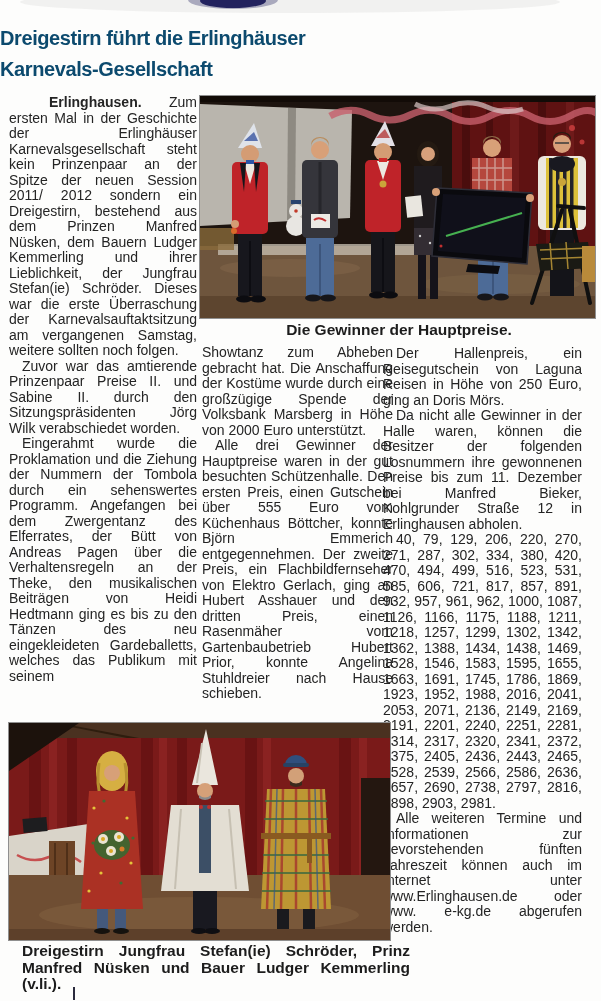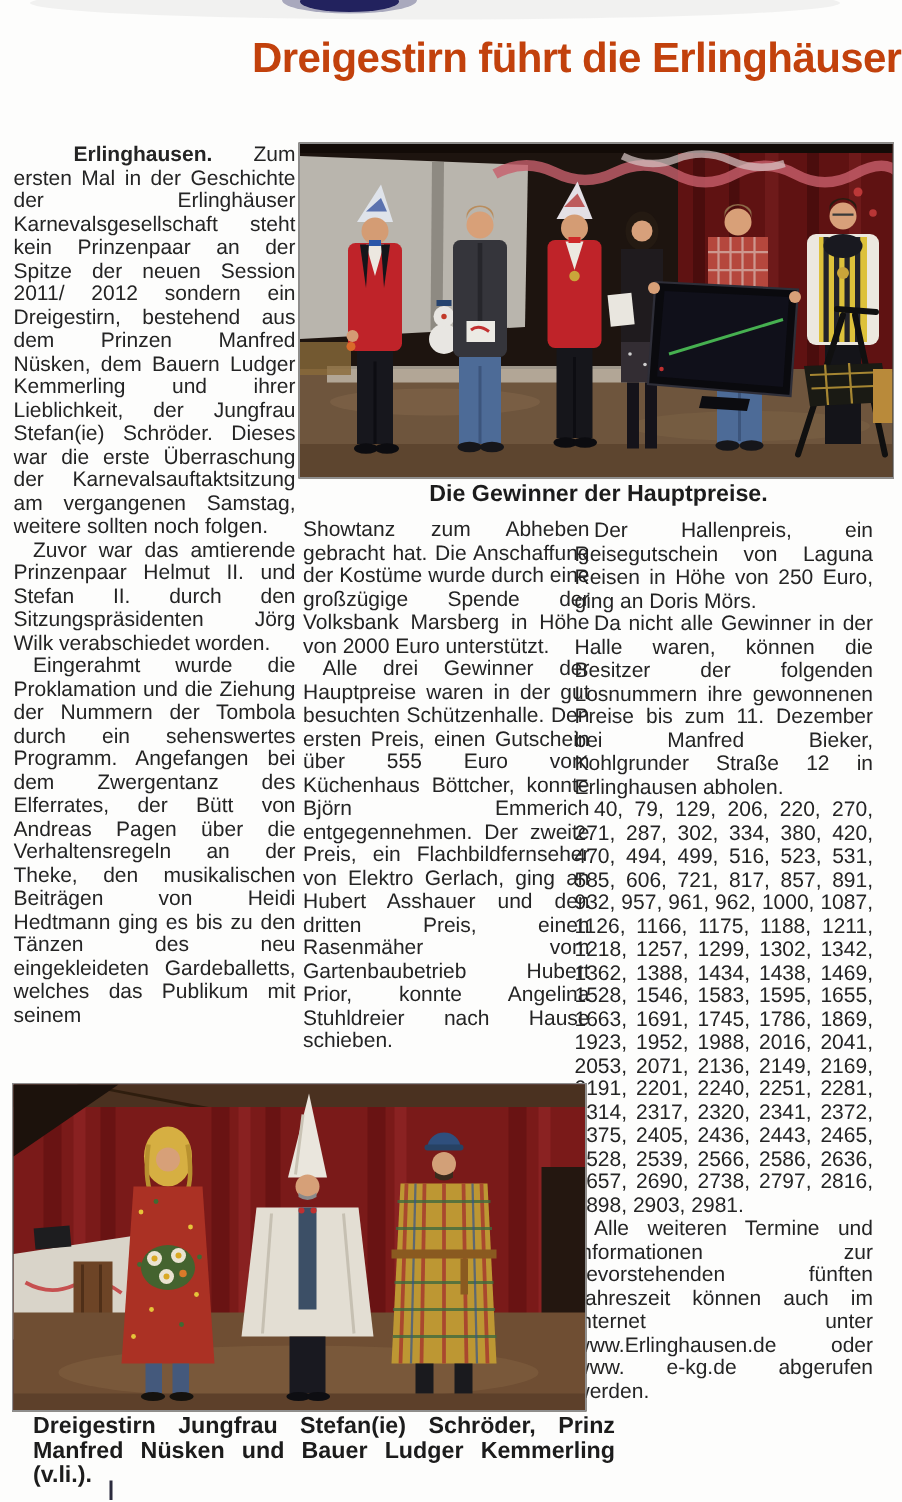--- a/index.html
+++ b/index.html
@@ -5,22 +5,22 @@
   html,body { margin:0; padding:0; }
   body {
     width:601px; height:1001px; position:relative; overflow:hidden;
     background:#fdfdfc;
     font-family:"Liberation Sans", sans-serif;
     color:#232323;
   }
   .top-smudge { position:absolute; left:0; top:0; width:601px; height:22px; }
   .headline {
     position:absolute; left:0; top:23px; width:601px;
-    text-align:right; font-weight:bold; font-size:28px; line-height:31px;
-    color:#c2410c; letter-spacing:-0.4px;
+    text-align:left; font-weight:bold; font-size:20px; line-height:31px;
+    color:#0c4a6e; letter-spacing:-0.4px;
   }
   .col {
     position:absolute; font-size:14px; line-height:15.5px;
     text-align:justify; color:#242424;
     hyphens:auto; -webkit-hyphens:auto;
   }
   .col p { margin:0; }
   .col p.ind { text-indent:13px; }
   .lead { font-weight:bold;padding-left:40px; }
   .col-left  { left:9px;   top:95px;  width:188px; height:628px; overflow:hidden; }
@@ -55,25 +55,26 @@
 <div class="top-smudge">
   <svg width="601" height="22" viewBox="0 0 601 22">
     <ellipse cx="290" cy="2" rx="270" ry="11" fill="#9a9a9a" opacity="0.12"></ellipse>
     <ellipse cx="233" cy="1" rx="33" ry="7" fill="#23235e"></ellipse>
     <ellipse cx="233" cy="0" rx="45" ry="9" fill="#23235e" opacity="0.35"></ellipse>
   </svg>
 </div>
 
 <div class="headline">
   <div>Dreigestirn führt die Erlinghäuser</div>
+  <div>Karnevals-Gesellschaft</div>
 </div>
 
 <div class="col col-left">
   <p><span class="lead">Erlinghausen.</span> <span>Zum ersten Mal in der Geschichte der Erlinghäuser Karnevalsgesellschaft steht kein Prinzenpaar an der Spitze der neuen Session 2011/ 2012 sondern ein Dreigestirn, bestehend aus dem Prinzen Manfred Nüsken, dem Bauern Ludger Kemmerling und ihrer Lieblichkeit, der Jungfrau Stefan(ie) Schröder. Dieses war die erste Überraschung der Karnevalsauftaktsitzung am vergangenen Samstag, weitere sollten noch folgen.</span></p>
-  <p class="ind">Zuvor war das amtierende Prinzenpaar Helmut II. und Stefan II. durch den Sitzungspräsidenten Jörg Wilk verabschiedet worden.</p>
+  <p class="ind">Zuvor war das amtierende Prinzenpaar Preise II. und Sabine II. durch den Sitzungspräsidenten Jörg Wilk verabschiedet worden.</p>
   <p class="ind">Eingerahmt wurde die Proklamation und die Ziehung der Nummern der Tombola durch ein sehenswertes Programm. Angefangen bei dem Zwergentanz des Elferrates, der Bütt von Andreas Pagen über die Verhaltensregeln an der Theke, den musikalischen Beiträgen von Heidi Hedtmann ging es bis zu den Tänzen des neu eingekleideten Gardeballetts, welches das Publikum mit seinem</p>
 </div>
 
 <div class="photo photo-top">
   <svg viewBox="0 0 395 222" preserveAspectRatio="none">
     <rect width="395" height="222" fill="#1d140f"></rect>
     <g>
       <polygon points="0,8 152,14 150,122 0,130" fill="#b9b5ad"></polygon>
       <polygon points="88,12 96,12 95,124 87,124" fill="#8e8a82"></polygon>
       <rect x="252" y="0" width="143" height="152" fill="#5f1212"></rect>

